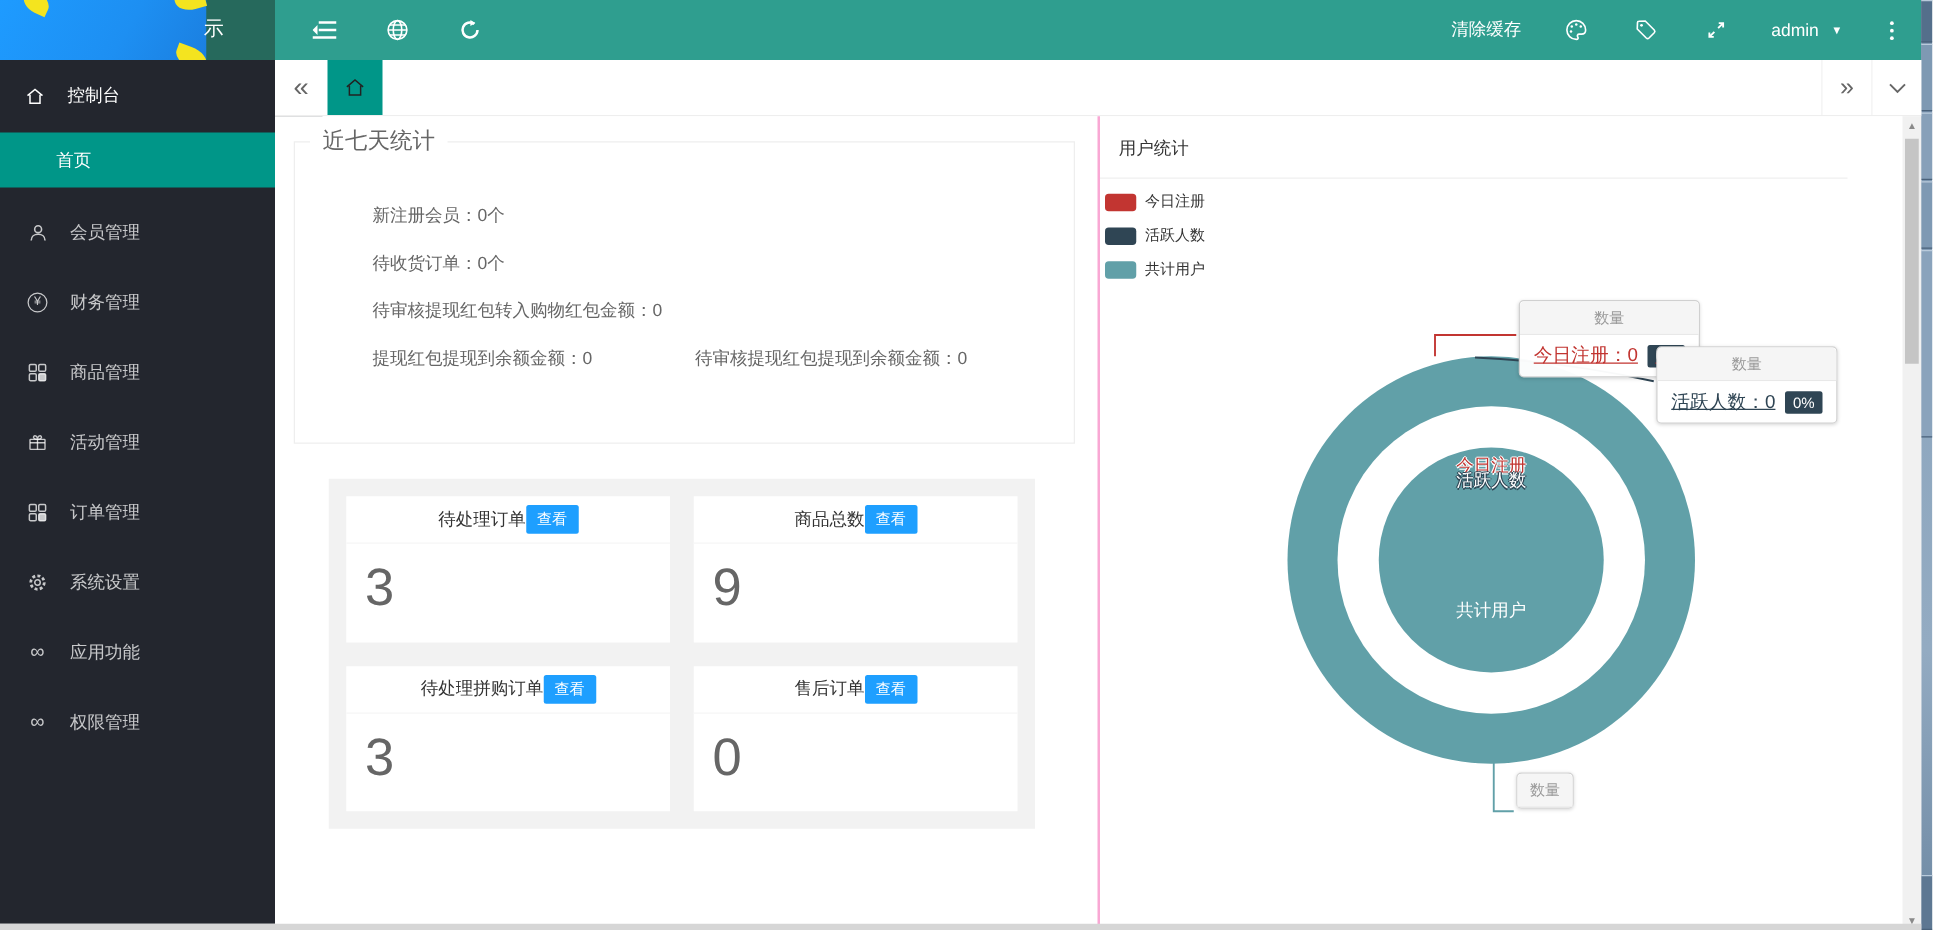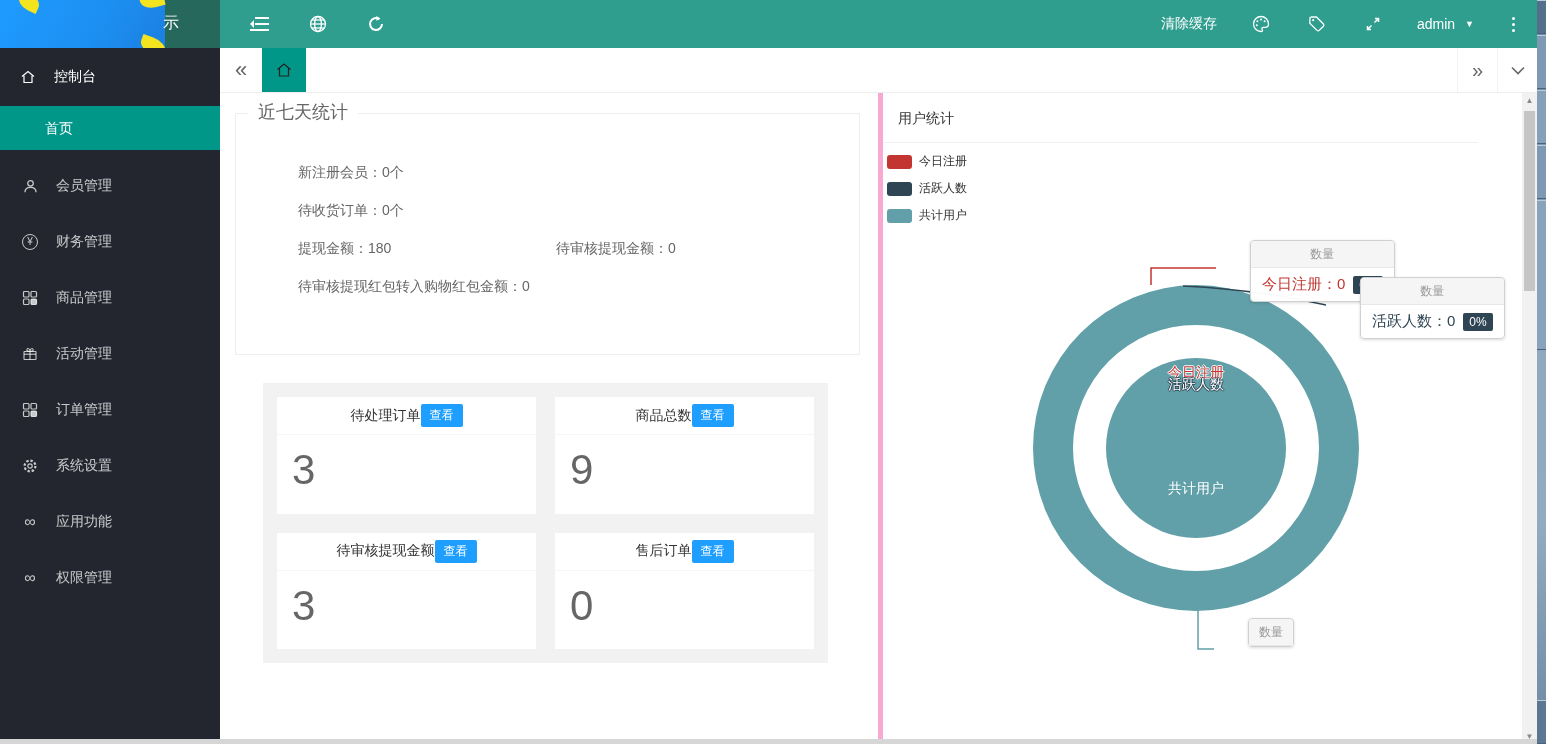--- a/index.html
+++ b/index.html
@@ -68,42 +68,42 @@
 
   
   .cards { position:absolute; left:43px; top:290px; width:565px; height:280px; background:#f2f2f2; padding:14px; display:grid; grid-template-columns:1fr 1fr; grid-template-rows:1fr 1fr; gap:19px; }
   .card { background:#fff; }
   .card-head { height:38px; display:flex; align-items:center; justify-content:center; padding:0 15px; border-bottom:1px solid #f6f6f6; }
   .card-title { font-size:14px; color:#333; }
   .view-btn { background:#1e9fff; color:#fff; font-size:12px; padding:3px 9px; border-radius:2px; border:none; cursor:pointer; }
   .card-num { font-size:42px; color:#666; padding:12px 0 0 15px; line-height:1.1; }
 
   
-  .rpanel { position:absolute; left:658px; top:0; width:600px; height:651px; border-left:5px solid #f9a8d4; }
+  .rpanel { position:absolute; left:658px; top:0; width:600px; height:651px; border-left:2px solid #f9a8d4; }
   .rpanel-title { height:50px; line-height:50px; padding-left:15px; font-size:14px; color:#333; border-bottom:1px solid #f0f0f0; }
   .rlegend { position:absolute; left:4px; top:60px; display:flex; flex-direction:column; gap:10px; }
   .rlegend .litem { display:flex; align-items:center; gap:7px; cursor:pointer; }
   .rlegend .sw { width:25px; height:14px; border-radius:3px; }
   .sw-0 { background:#c23531; } .sw-1 { background:#2f4554; } .sw-2 { background:#61a0a8; }
   .rlegend .ltxt { font-size:12px; color:#333; }
 
   
   .donut-outer { position:absolute; left:150px; top:192px; width:326px; height:326px; border-radius:50%; background:#61a0a8; z-index:1; }
   .donut-white { position:absolute; left:40px; top:40px; width:246px; height:246px; border-radius:50%; background:#fff; }
   .donut-inner { position:absolute; left:33px; top:33px; width:180px; height:180px; border-radius:50%; background:#61a0a8; }
   .chart-svg { position:absolute; left:0; top:0; width:644px; height:651px; z-index:2; pointer-events:none; }
   .clabel { position:absolute; transform:translateX(-50%); font-size:14px; white-space:nowrap; z-index:2; }
   .cl-red { left:313px; top:271px; color:#c23531; text-shadow:-1px 0 #fff,1px 0 #fff,0 -1px #fff,0 1px #fff; }
   .cl-dark { left:313px; top:283px; color:#fff; text-shadow:-1px 0 #2f4554,1px 0 #2f4554,0 -1px #2f4554,0 1px #2f4554; }
   .cl-teal { left:313px; top:387px; color:#fff; }
 
   
-  .tipbox { position:absolute; background:rgba(255,255,255,.97); border:1px solid #d0d0d0; border-radius:4px; box-shadow:0 1px 3px rgba(0,0,0,.15); white-space:nowrap;margin-left:32px; }
+  .tipbox { position:absolute; background:rgba(255,255,255,.97); border:1px solid #d0d0d0; border-radius:4px; box-shadow:0 1px 3px rgba(0,0,0,.15); white-space:nowrap; }
   .tipbox .th { font-size:12px; color:#999; text-align:center; padding:5px 10px 4px; border-bottom:1px solid #e8e8e8; background:#f5f5f5; border-radius:4px 4px 0 0; }
-  .tipbox .tb { padding:7px 11px; font-size:15px; display:flex; align-items:center; }
+  .tipbox .tb { padding:7px 11px; font-size:15px; display:flex; align-items:center;text-decoration:underline; }
   .badge { background:#2f4554; color:#fff; font-size:12px; padding:2px 6px; border-radius:2px; margin-left:8px; }
   .box-register { left:335px; top:147px; z-index:3; } .box-register .tb { color:#c23531; }
   .box-active { left:445px; top:184px; z-index:4; } .box-active .tb { color:#2f4554;align-items:flex-end; }
   .box-total { left:333px; top:525px; z-index:3; } .box-total .tb { color:#61a0a8; }
 
   
   .vscroll { position:absolute; left:1522px; top:93px; width:15px; height:651px; background:#f1f1f1; }
   .vs-btn { position:absolute; left:0; width:15px; height:15px; display:flex; align-items:center; justify-content:center; font-size:8px; color:#8a8a8a; cursor:pointer; }
   .vs-up { top:0; } .vs-down { bottom:0; }
   .vs-thumb { position:absolute; left:2px; top:18px; width:11px; height:180px; background:#c5c5c5; cursor:pointer; }
@@ -320,25 +320,25 @@
       <div class="legend">近七天统计</div>
       <div class="rows">
         <div class="frow">
             <span class="fl">新注册会员：0个</span>
             <span class="fr"></span>
           </div>
         <div class="frow">
             <span class="fr">待收货订单：0个</span>
           </div>
         <div class="frow">
-            <span class="fl">提现金额：180</span>
-            <span class="fr">待审核提现金额：0</span>
+            <span class="fr">待审核提现红包转入购物红包金额：0</span>
           </div>
         <div class="frow">
-            <span class="fr">待审核提现红包转入购物红包金额：0</span>
+            <span class="fl">提现红包提现到余额金额：0</span>
+            <span class="fr">待审核提现红包提现到余额金额：0</span>
           </div>
       </div>
     </div>
 
     <div class="cards">
       <div class="card">
         <div class="card-head">
             <span class="card-title">待处理订单</span>
             <button class="view-btn">查看</button>
           </div>
@@ -346,21 +346,21 @@
       </div>
       <div class="card">
         <div class="card-head">
             <span class="card-title">商品总数</span>
             <button class="view-btn">查看</button>
           </div>
         <div class="card-num">9</div>
       </div>
       <div class="card">
         <div class="card-head">
-            <span class="card-title">待审核提现金额</span>
+            <span class="card-title">待处理拼购订单</span>
             <button class="view-btn">查看</button>
           </div>
         <div class="card-num">3</div>
       </div>
       <div class="card">
         <div class="card-head">
             <span class="card-title">售后订单</span>
             <button class="view-btn">查看</button>
           </div>
         <div class="card-num">0</div>

